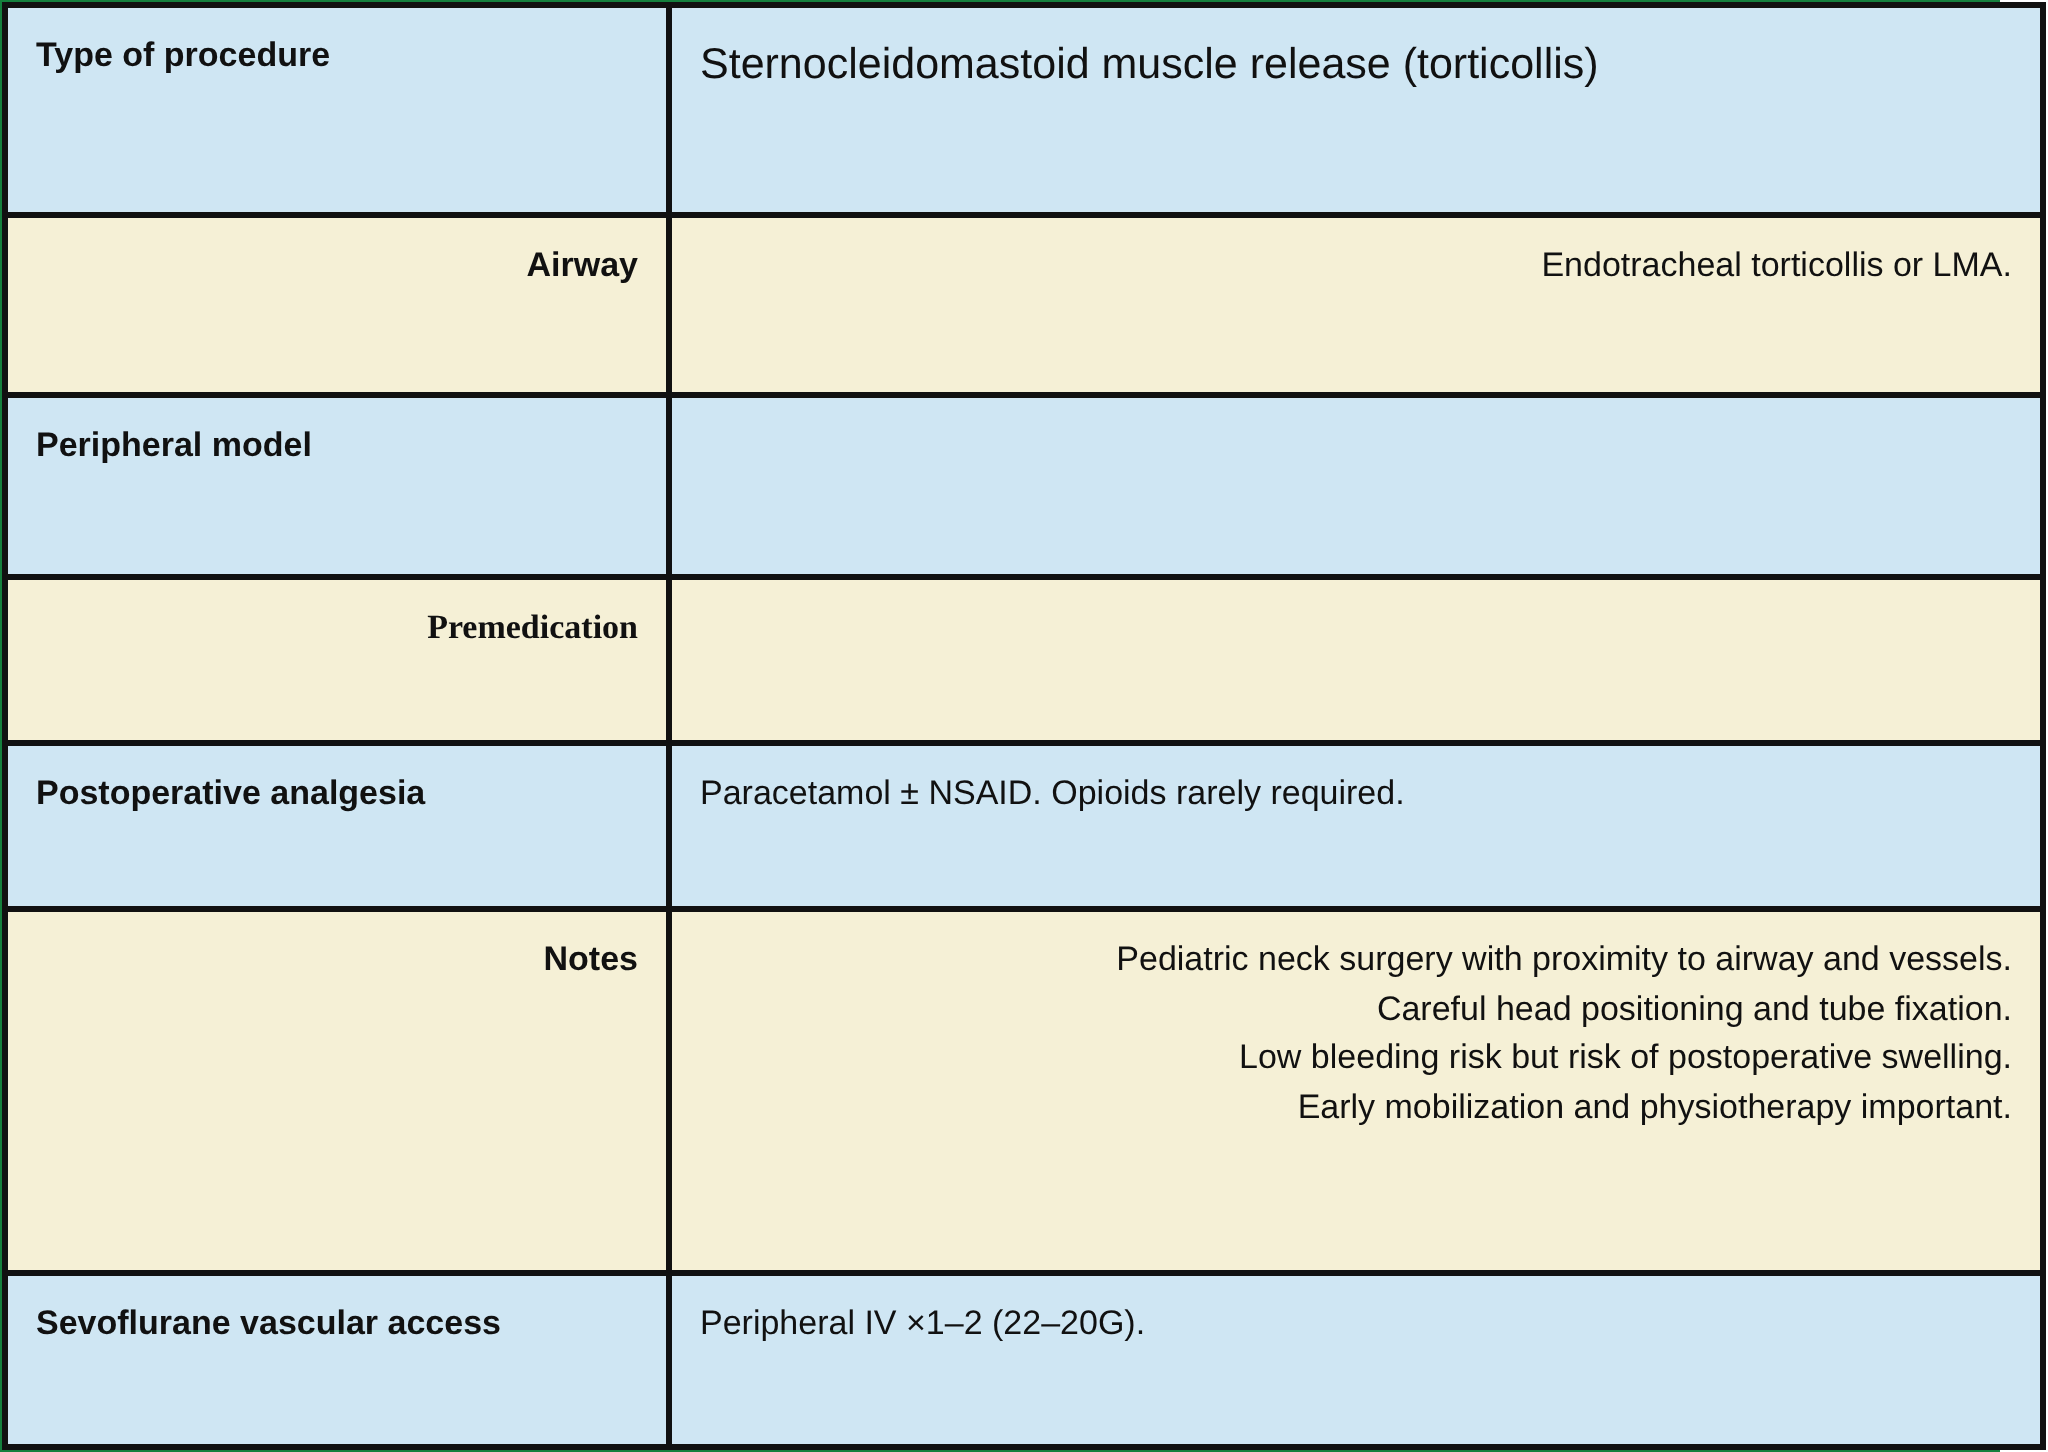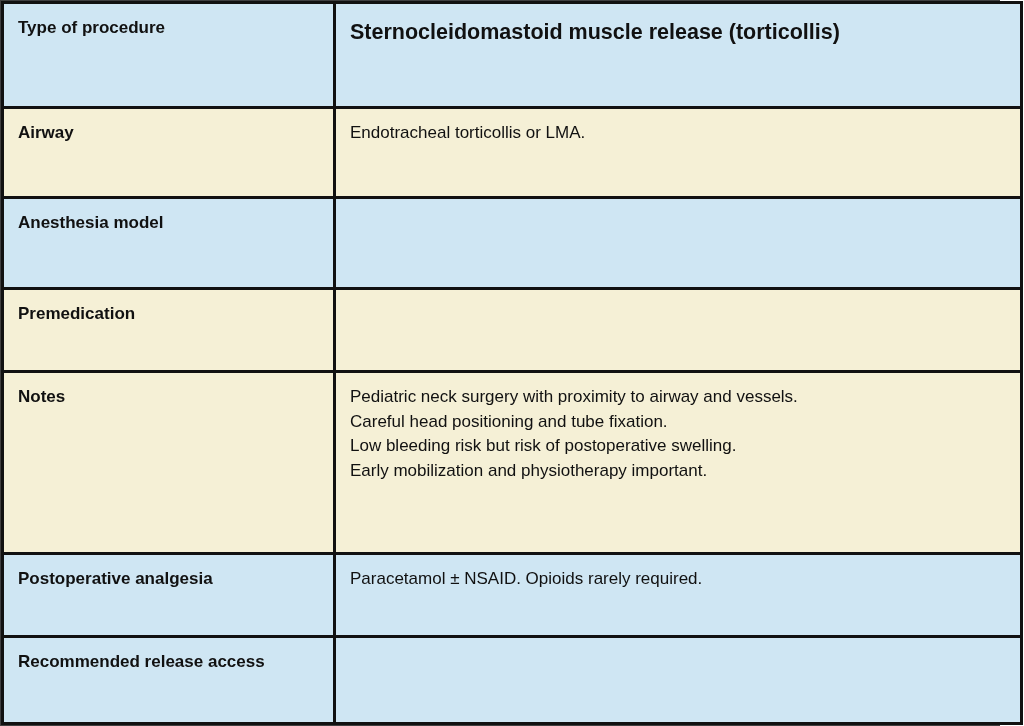--- a/index.html
+++ b/index.html
@@ -3,21 +3,21 @@
 <meta charset="utf-8">
 <style>
   * { margin: 0; padding: 0; box-sizing: border-box; }
   html, body {
     background: #ffffff;
     font-family: "Liberation Sans", "DejaVu Sans", sans-serif;
   }
   .table-wrap {
     width: 1000px;
     height: 726px;
-    background: #404040;
+    background: #15803d;
     padding: 1px;
   }
   .proc-table {
     width: 1022px;
     height: 724px;
     border: 3px solid #111111;
     display: flex;
     flex-direction: column;
   }
   .row {
@@ -33,32 +33,32 @@
     color: #111111;
   }
   .cell.label {
     width: 332px;
     min-width: 332px;
     border-right: 3px solid #111111;
     font-weight: bold;
   }
   .cell.value { flex: 1; }
   .bg-blue  { background: #cfe6f3; }
-  .bg-cream { background: #f5f0d6; }
+  .bg-cream { background: #f5f0d6; text-align: right; }
   .row.header .cell.label { font-size: 17px; }
   .row.header .cell.value {
-    font-weight: bold;
+    font-weight: normal;
     font-size: 21.5px;
     padding-top: 13px;
   }
   
   .r1 { height: 105px; }
   .r2 { height: 90px;  }
   .r3 { height: 91px;  }
-  .r4 { height: 83px;  }
+  .r4 { height: 83px; font-family: Liberation Serif, serif;  }
   .r5 { height: 83px;  }
   .r6 { height: 182px; }
   .notes-line { display: block; }
 </style>
 </head>
 <body>
 
 <div class="table-wrap">
   <div class="proc-table">
 
@@ -66,40 +66,41 @@
       <div class="cell label">Type of procedure</div>
       <div class="cell value">Sternocleidomastoid muscle release (torticollis)</div>
     </div>
 
     <div class="row r2 bg-cream">
       <div class="cell label">Airway</div>
       <div class="cell value">Endotracheal torticollis or LMA.</div>
     </div>
 
     <div class="row r3 bg-blue">
-      <div class="cell label">Anesthesia model</div>
+      <div class="cell label">Peripheral model</div>
     </div>
 
     <div class="row r4 bg-cream">
       <div class="cell label">Premedication</div>
+    </div>
+
+    <div class="row r5 bg-blue">
+      <div class="cell label">Postoperative analgesia</div>
+      <div class="cell value">Paracetamol ± NSAID. Opioids rarely required.</div>
     </div>
 
     <div class="row r6 bg-cream">
       <div class="cell label">Notes</div>
       <div class="cell value">
         <span class="notes-line">Pediatric neck surgery with proximity to airway and vessels.</span>
         <span class="notes-line">Careful head positioning and tube fixation.</span>
         <span class="notes-line">Low bleeding risk but risk of postoperative swelling.</span>
         <span class="notes-line">Early mobilization and physiotherapy important.</span>
       </div>
     </div>
 
-    <div class="row r5 bg-blue">
-      <div class="cell label">Postoperative analgesia</div>
-      <div class="cell value">Paracetamol ± NSAID. Opioids rarely required.</div>
-    </div>
-
     <div class="row r7 bg-blue">
-      <div class="cell label">Recommended release access</div>
+      <div class="cell label">Sevoflurane vascular access</div>
+      <div class="cell value">Peripheral IV ×1–2 (22–20G).</div>
     </div>
 
   </div>
 </div>
 
 </body></html>

